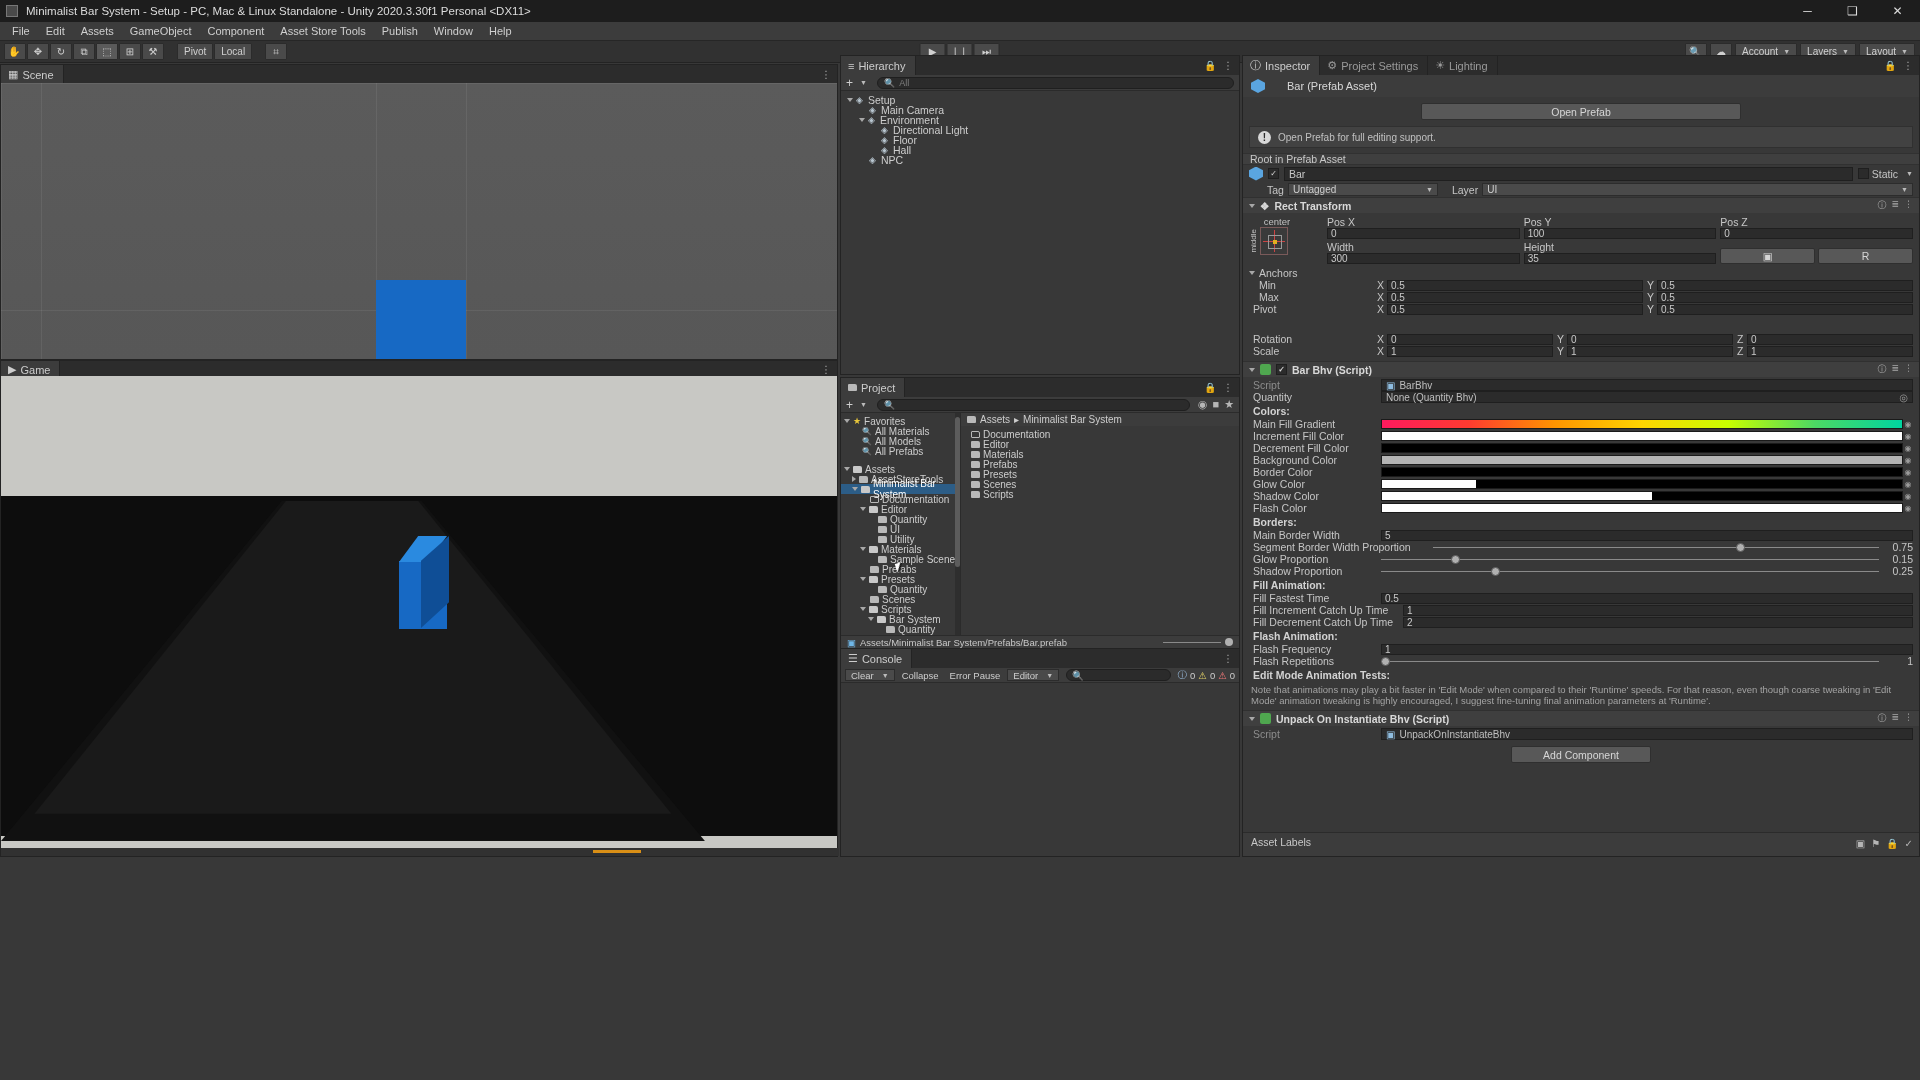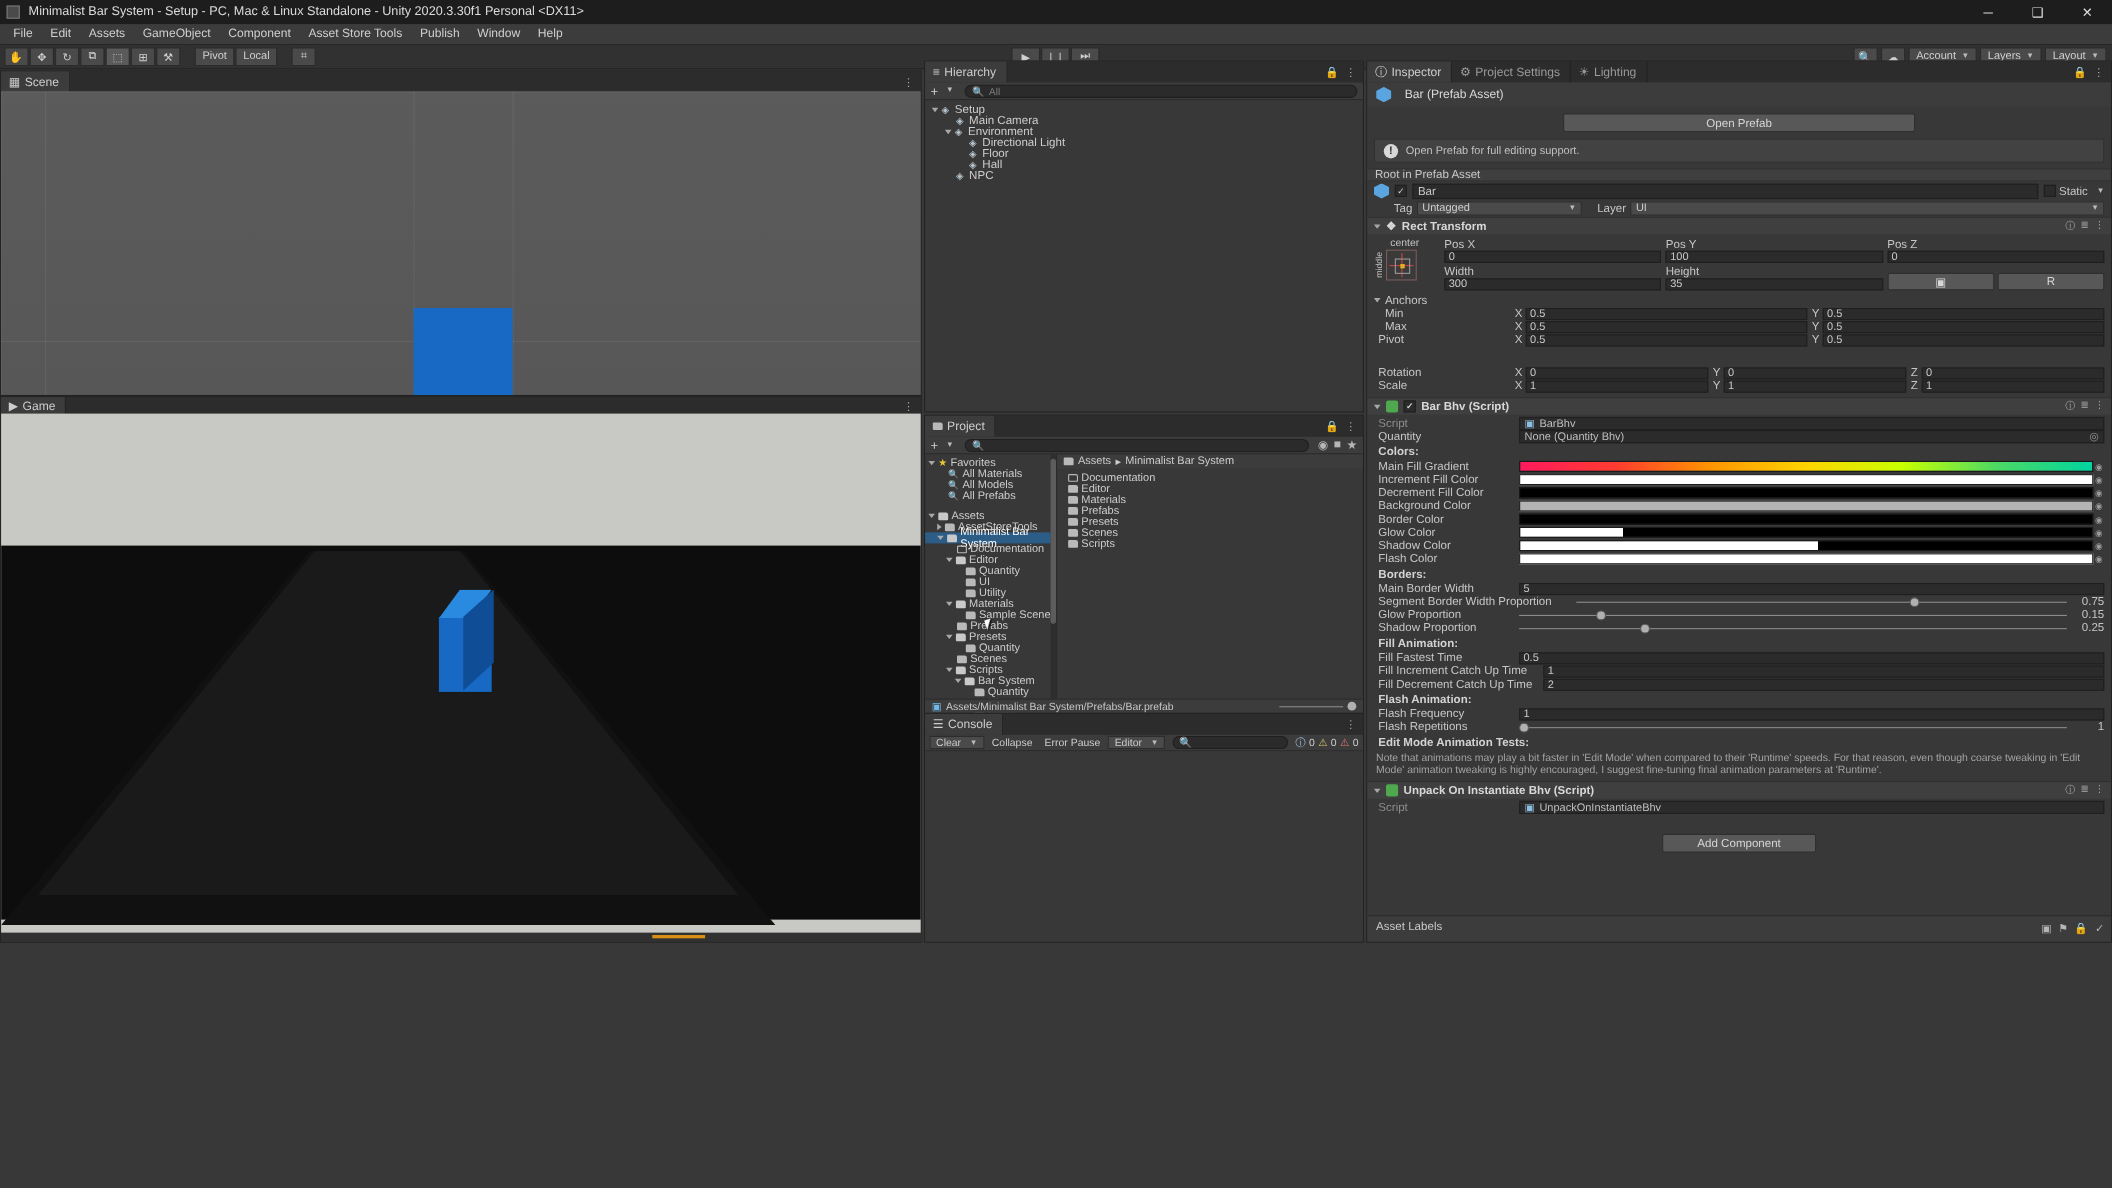--- a/index.html
+++ b/index.html
@@ -115,21 +115,21 @@
            border:1px solid #2c2c2c;gap:3px;}
   .cnflat{padding:0 4px;color:#cdcdcd;}
   .cnsearch{height:12px;flex:1;background:#2b2b2b;border:1px solid #1f1f1f;border-radius:6px;
             margin:0 4px;display:flex;align-items:center;padding:0 5px;color:#7f7f7f;}
   .cncount{display:flex;align-items:center;gap:3px;}
 
   
   #inspector { left:1242px; top:55px; width:678px; height:802px; }
   .insp-body { position:absolute;left:0;right:0;top:19px;bottom:0;overflow:hidden;
                background:#383838;}
-  .insp-head { height:22px; display:flex;align-items:center;gap:12px;padding:0 8px;
+  .insp-head { height:22px; display:flex;align-items:center;gap:22px;padding:0 8px;
                background:#3c3c3c;}
   .prefabicon{width:14px;height:14px;}
   .openprefab { width:auto; margin:6px auto; display:block; }
   .btn { background:#585858; border:1px solid #2f2f2f; color:#d6d6d6; height:16px;
          display:flex;align-items:center;justify-content:center; font-size:10.5px;
          border-radius:2px;}
   .infobox { margin:5px 6px; background:#424242; border:1px solid #303030; height:22px;
              display:flex;align-items:center;gap:7px;padding:0 8px;font-size:10px;color:#c0c0c0;}
   .warnicon{width:13px;height:13px;border-radius:50%;background:#d8d8d8;color:#2b2b2b;
             display:flex;align-items:center;justify-content:center;font-size:10px;font-weight:bold;}
@@ -160,21 +160,21 @@
   .vecu .fld { flex:1; }
   .colbar { height:10px; flex:1; border:1px solid #1a1a1a; }
   .slider { flex:1; height:11px; position:relative; display:flex;align-items:center;}
   .slider .trk { position:absolute;left:0;right:0;height:1px;background:#8a8a8a;}
   .slider .kn { position:absolute; width:9px;height:9px;border-radius:50%;background:#b0b0b0;
                 border:1px solid #5a5a5a;}
   .hdr { font-weight:bold; color:#d2d2d2; padding:2px 6px 1px 10px; font-size:10.5px;}
   .helptext { margin:2px 8px; color:#a3a3a3; font-size:9.5px; line-height:11px;}
   .btnrow { display:flex; gap:4px; margin:3px 8px; }
   .btnrow .btn { flex:1; height:14px; }
-  .addcomp { width:140px; margin:18px auto; height:17px;}
+  .addcomp { width:140px; margin:6px auto; height:17px;}
   .labelsbar { position:absolute;left:0;right:0;bottom:0;height:24px;background:#3c3c3c;
                border-top:1px solid #2b2b2b;}
   .labelsbar .t { padding:3px 8px; font-size:10.5px;color:#c8c8c8;}
   .labelsbar .ic{position:absolute;right:6px;top:5px;display:flex;gap:6px;color:#b5b5b5;font-size:10px;}
   .scrollbar { position:absolute; right:0; top:0; bottom:0; width:5px; background:#2e2e2e;}
   .scrollbar .th{position:absolute;left:0;width:5px;background:#5c5c5c;border-radius:3px;}
   .cursor { position:absolute; width:0;height:0; border-left:6px solid #fff;
             border-bottom:9px solid transparent; transform:rotate(-18deg);
             filter:drop-shadow(1px 1px 0 #000); }
   .statusbar{position:absolute;left:0;bottom:0;width:838px;height:8px;background:#313131;}
@@ -694,21 +694,21 @@
         <span class="tri open"></span>
         <span>❖</span>
         <span>Rect Transform</span>
         <span class="icons">
           <span>ⓘ</span>
           <span>≣</span>
           <span>⋮</span>
         </span>
       </div>
 
-      <div style="display:flex;padding:3px 6px 0 6px;gap:8px">
+      <div style="display:flex;padding:3px 6px 0 6px;gap:22px">
         <div style="width:56px">
           <div style="font-size:9.5px;color:#c2c2c2;text-align:center">center</div>
           <div style="display:flex;align-items:center;gap:2px">
             <div style="writing-mode:vertical-rl;transform:rotate(180deg);font-size:8px;color:#c2c2c2">middle</div>
             <div style="width:28px;height:28px;border:1px solid #7a5a5a;position:relative;background:#3a3a3a">
               <div style="position:absolute;left:50%;top:2px;bottom:2px;width:1px;background:#c44"></div>
               <div style="position:absolute;top:50%;left:2px;right:2px;height:1px;background:#c44"></div>
               <div style="position:absolute;left:7px;top:7px;width:14px;height:14px;border:1px solid #9a9a9a"></div>
               <div style="position:absolute;left:12px;top:12px;width:4px;height:4px;background:#e0b020"></div>
             </div>

